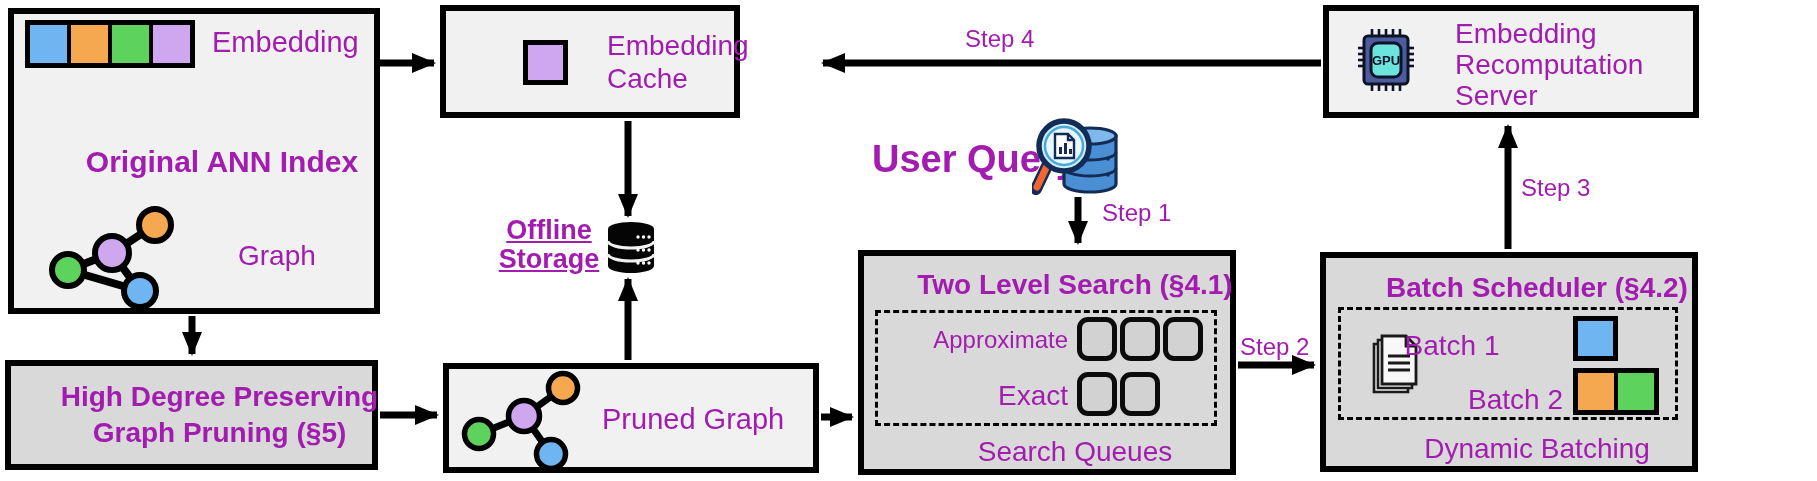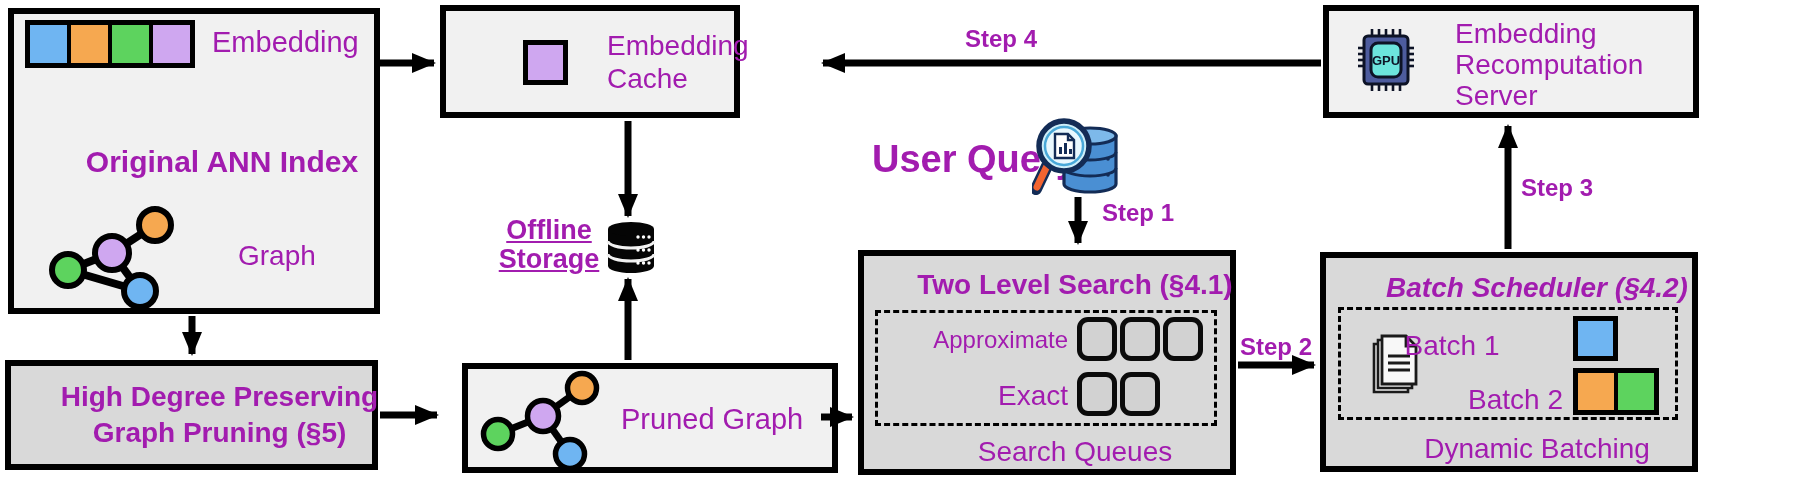--- a/index.html
+++ b/index.html
@@ -4,21 +4,21 @@
 <style>
   html,body{margin:0;padding:0;background:#ffffff;}
   #canvas{position:relative;width:1817px;height:481px;background:#ffffff;overflow:hidden;
           font-family:"Liberation Sans",sans-serif;color:#a21caf;}
   .box{position:absolute;border:6px solid #000;box-sizing:border-box;}
   .light{background:#f1f1f1;}
   .dark{background:#d9d9d9;}
   .lbl{position:absolute;white-space:nowrap;}
   .bold{font-weight:bold;}
   .center{text-align:center;padding-left:28px;}
-  .step{position:absolute;font-weight:bold;font-size:24px;}
+  .step{position:absolute;font-weight:normal;font-size:24px;}
   .dashed{position:absolute;border:3px dashed #000;box-sizing:border-box;}
   .qsq{width:40px;height:44px;border:5px solid #0b0b0b;border-radius:11px;background:#d2d2d2;box-sizing:border-box;}
   .qrow{position:absolute;display:flex;gap:3px;}
   .strip{position:absolute;display:flex;border:5px solid #000;background:#000;gap:4px;}
   .strip>div{width:37px;height:38px;}
   .sq1{position:absolute;border:5px solid #000;box-sizing:border-box;}
   .duo{position:absolute;display:flex;border:5px solid #000;background:#000;gap:4px;}
   .duo>div{width:36px;height:37px;}
   svg{display:block;}
   #arrows{position:absolute;left:0;top:0;pointer-events:none;}
@@ -133,21 +133,21 @@
     </g>
   </svg>
 
   <div class="box dark" style="left:5px;top:360px;width:373px;height:110px;">
     <div class="lbl bold center" style="left:0;top:13px;width:100%;font-size:28px;line-height:36px;">
       <div>High Degree Preserving</div>
       <div>Graph Pruning (§5)</div>
     </div>
   </div>
 
-  <div class="box light" style="left:443px;top:363px;width:376px;height:110px;margin-left:19px;">
+  <div class="box light" style="left:443px;top:363px;width:376px;height:110px;">
     <svg style="position:absolute;left:9px;top:1px;" width="125" height="100" viewBox="0 0 125 100">
       <g stroke="#000" stroke-width="7">
         <line x1="21" y1="64" x2="66" y2="46"></line>
         <line x1="66" y1="46" x2="105" y2="18"></line>
         <line x1="66" y1="46" x2="93" y2="84"></line>
       </g>
       <g stroke="#000" stroke-width="5.5">
         <circle cx="105" cy="18" r="14.5" fill="#F6A850"></circle>
         <circle cx="66" cy="46" r="15.5" fill="#CFA7F0"></circle>
         <circle cx="21" cy="64" r="14.5" fill="#5DD35E"></circle>
@@ -169,21 +169,21 @@
       <div class="lbl" style="left:0;top:67px;width:190px;font-size:28px;text-align:right;">Exact</div>
       <div class="qrow" style="left:199px;top:59px;">
         <div class="qsq"></div>
         <div class="qsq"></div>
       </div>
     </div>
     <div class="lbl center" style="left:0;top:180px;width:100%;font-size:28px;">Search Queues</div>
   </div>
 
   <div class="box dark" style="left:1320px;top:252px;width:378px;height:220px;">
-    <div class="lbl bold center" style="left:0;top:14px;width:100%;font-size:28px;font-style:italic;">Batch Scheduler (§4.2)</div>
+    <div class="lbl bold center" style="left:0;top:14px;width:100%;font-size:28px;">Batch Scheduler (§4.2)</div>
     <div class="dashed" style="left:12px;top:49px;width:340px;height:113px;">
       <svg style="position:absolute;left:27px;top:22px;" width="52" height="64" viewBox="0 0 52 64">
         <g fill="#efefef" stroke="#1a1a1a" stroke-width="2.6">
           <path d="M6,12 L30,12 L40,22 L40,60 L6,60 Z"></path>
           <path d="M10,8 L34,8 L44,18 L44,56 L10,56 Z"></path>
         </g>
         <path d="M14,4 L38,4 L48,14 L48,52 L14,52 Z" fill="#f8f8f8" stroke="#1a1a1a" stroke-width="2.8"></path>
         <path d="M38,4 L38,14 L48,14" fill="none" stroke="#1a1a1a" stroke-width="2.8"></path>
         <g stroke="#1a1a1a" stroke-width="3">
           <line x1="20" y1="24" x2="42" y2="24"></line>

